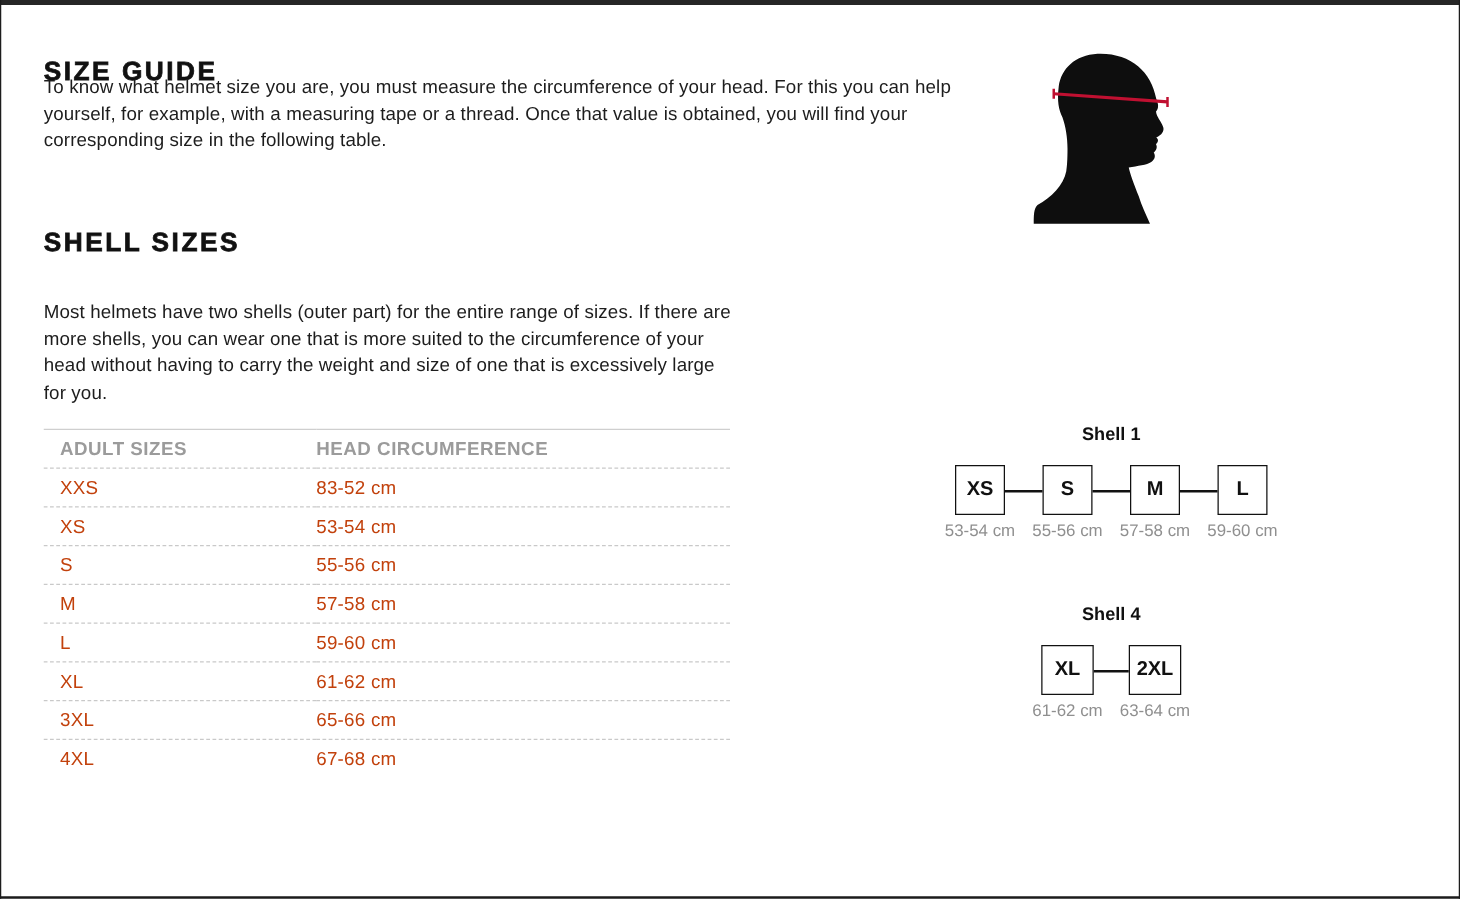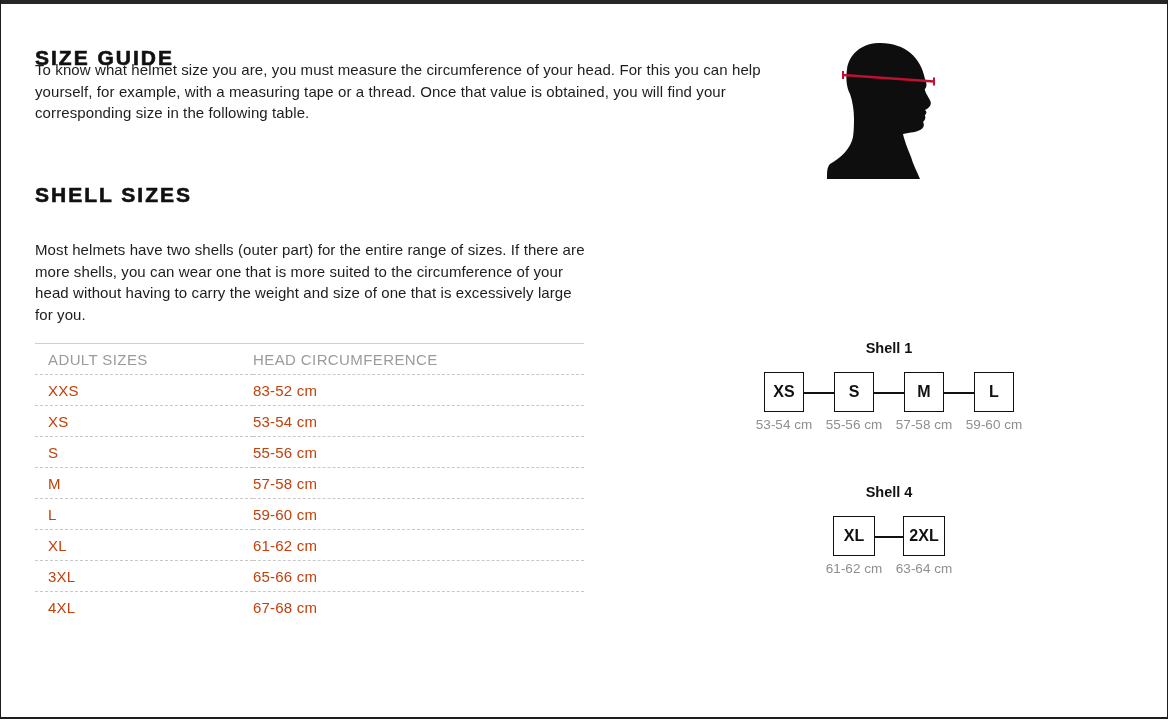--- a/index.html
+++ b/index.html
@@ -61,20 +61,21 @@
     height: 31px;
     vertical-align: middle;
     text-align: left;
     font-size: 15px;
     font-weight: 400;
     padding: 0;
   }
   .size-table th {
     color: #9b9b9b;
     letter-spacing: 0.4px;
+    font-weight: bold;
   }
   .size-table td { color: #c2410c; letter-spacing: 0.2px; }
   .size-table th:first-child, .size-table td:first-child { width: 218px; padding-left: 13px; }
   .size-table tbody td { border-top: 1px dashed #c9c9c9; }
 
   
   .shell-diagram { position: absolute; }
   #shell1-diagram { left: 749px; top: 339px; width: 280px; }
   #shell2-diagram { left: 819px; top: 483px; width: 140px; }
 

